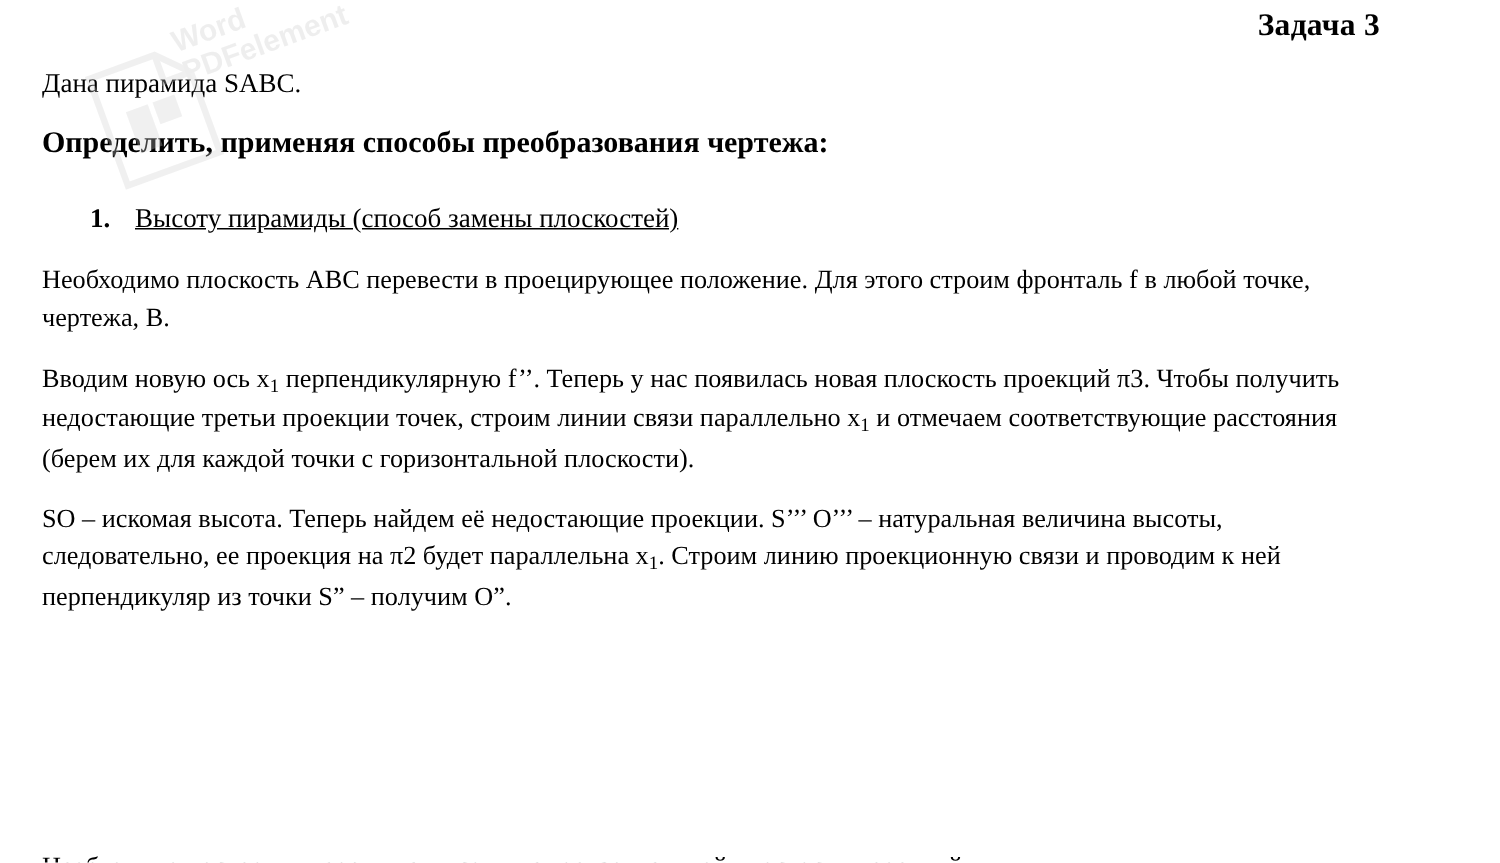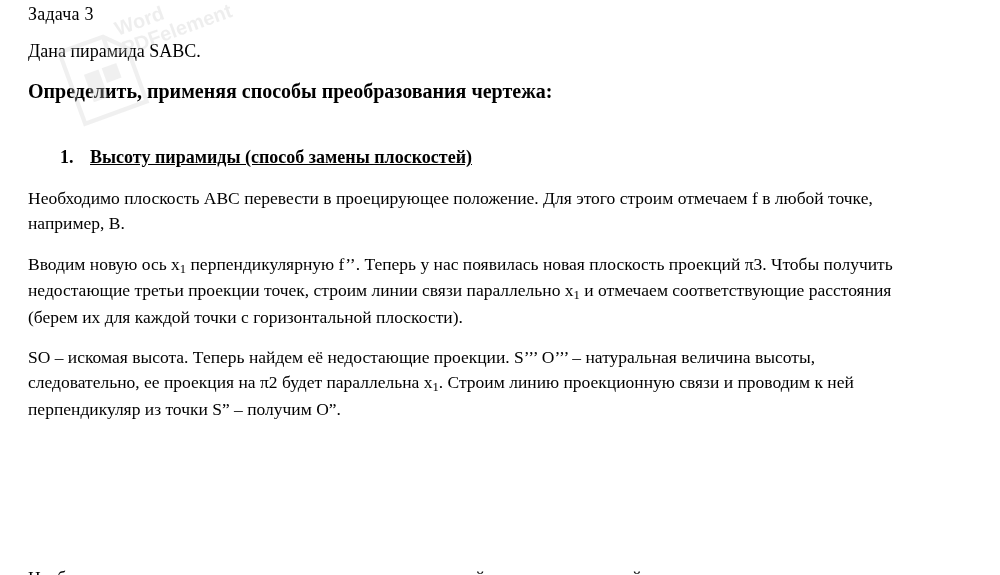--- a/index.html
+++ b/index.html
@@ -54,23 +54,23 @@
     height: 86px;
     transform: rotate(-20deg);
     transform-origin: center center;
   }
   .content {
     position: relative;
     z-index: 1;
     padding: 0 80px 0 28px;
   }
   h1.doc-title {
-    text-align: left;
-    font-size: 18px;
-    font-weight: normal;
+    text-align: right;
+    font-size: 21px;
+    font-weight: bold;
     margin: 4px 0 16px 0;
     letter-spacing: 0.2px;
   }
   .lead {
     font-size: 18px;
     font-weight: normal;
     margin: 0 0 18px 0;
   }
   .lead2 {
     font-size: 20px;
@@ -84,23 +84,22 @@
     padding-left: 32px;
   }
   .numbered .num {
     font-size: 18px;
     font-weight: bold;
     width: 30px;
     flex: none;
   }
   .numbered .heading {
     font-size: 18px;
-    font-weight: bold;
+    font-weight: normal;
     text-decoration: underline;
-    margin-top: 16px;
   }
   p.body {
     font-size: 17.5px;
     line-height: 1.45;
     margin: 0 0 15px 0;
     text-align: left;
   }
   sub {
     font-size: 0.72em;
     vertical-align: -0.25em;
@@ -141,21 +140,21 @@
 
     <p class="lead">Дана пирамида SABC.</p>
 
     <p class="lead2">Определить, применяя способы преобразования чертежа:</p>
 
     <div class="numbered">
       <span class="num">1.</span>
       <span class="heading">Высоту пирамиды (способ замены плоскостей)</span>
     </div>
 
-    <p class="body">Необходимо плоскость АВС перевести в проецирующее положение. Для этого строим отмечаем f в любой точке, например, В.</p>
+    <p class="body">Необходимо плоскость АВС перевести в проецирующее положение. Для этого строим фронталь f в любой точке, чертежа, В.</p>
 
     <p class="body">Вводим новую ось x<sub>1</sub> перпендикулярную f’’. Теперь у нас появилась новая плоскость проекций π3. Чтобы получить недостающие третьи проекции точек, строим линии связи параллельно x<sub>1</sub> и отмечаем соответствующие расстояния (берем их для каждой точки с горизонтальной плоскости).</p>
 
 
     <p class="body">SO – искомая высота. Теперь найдем её недостающие проекции. S’’’ O’’’ – натуральная величина высоты, следовательно, ее  проекция на π2 будет параллельна x<sub>1</sub>. Строим линию проекционную связи и проводим к ней перпендикуляр из точки S” – получим О”.</p>
 
   </div>
 
   <div class="clipped">Необходимо построить проекцию высоты на горизонтальной плоскости проекций.</div>
 

